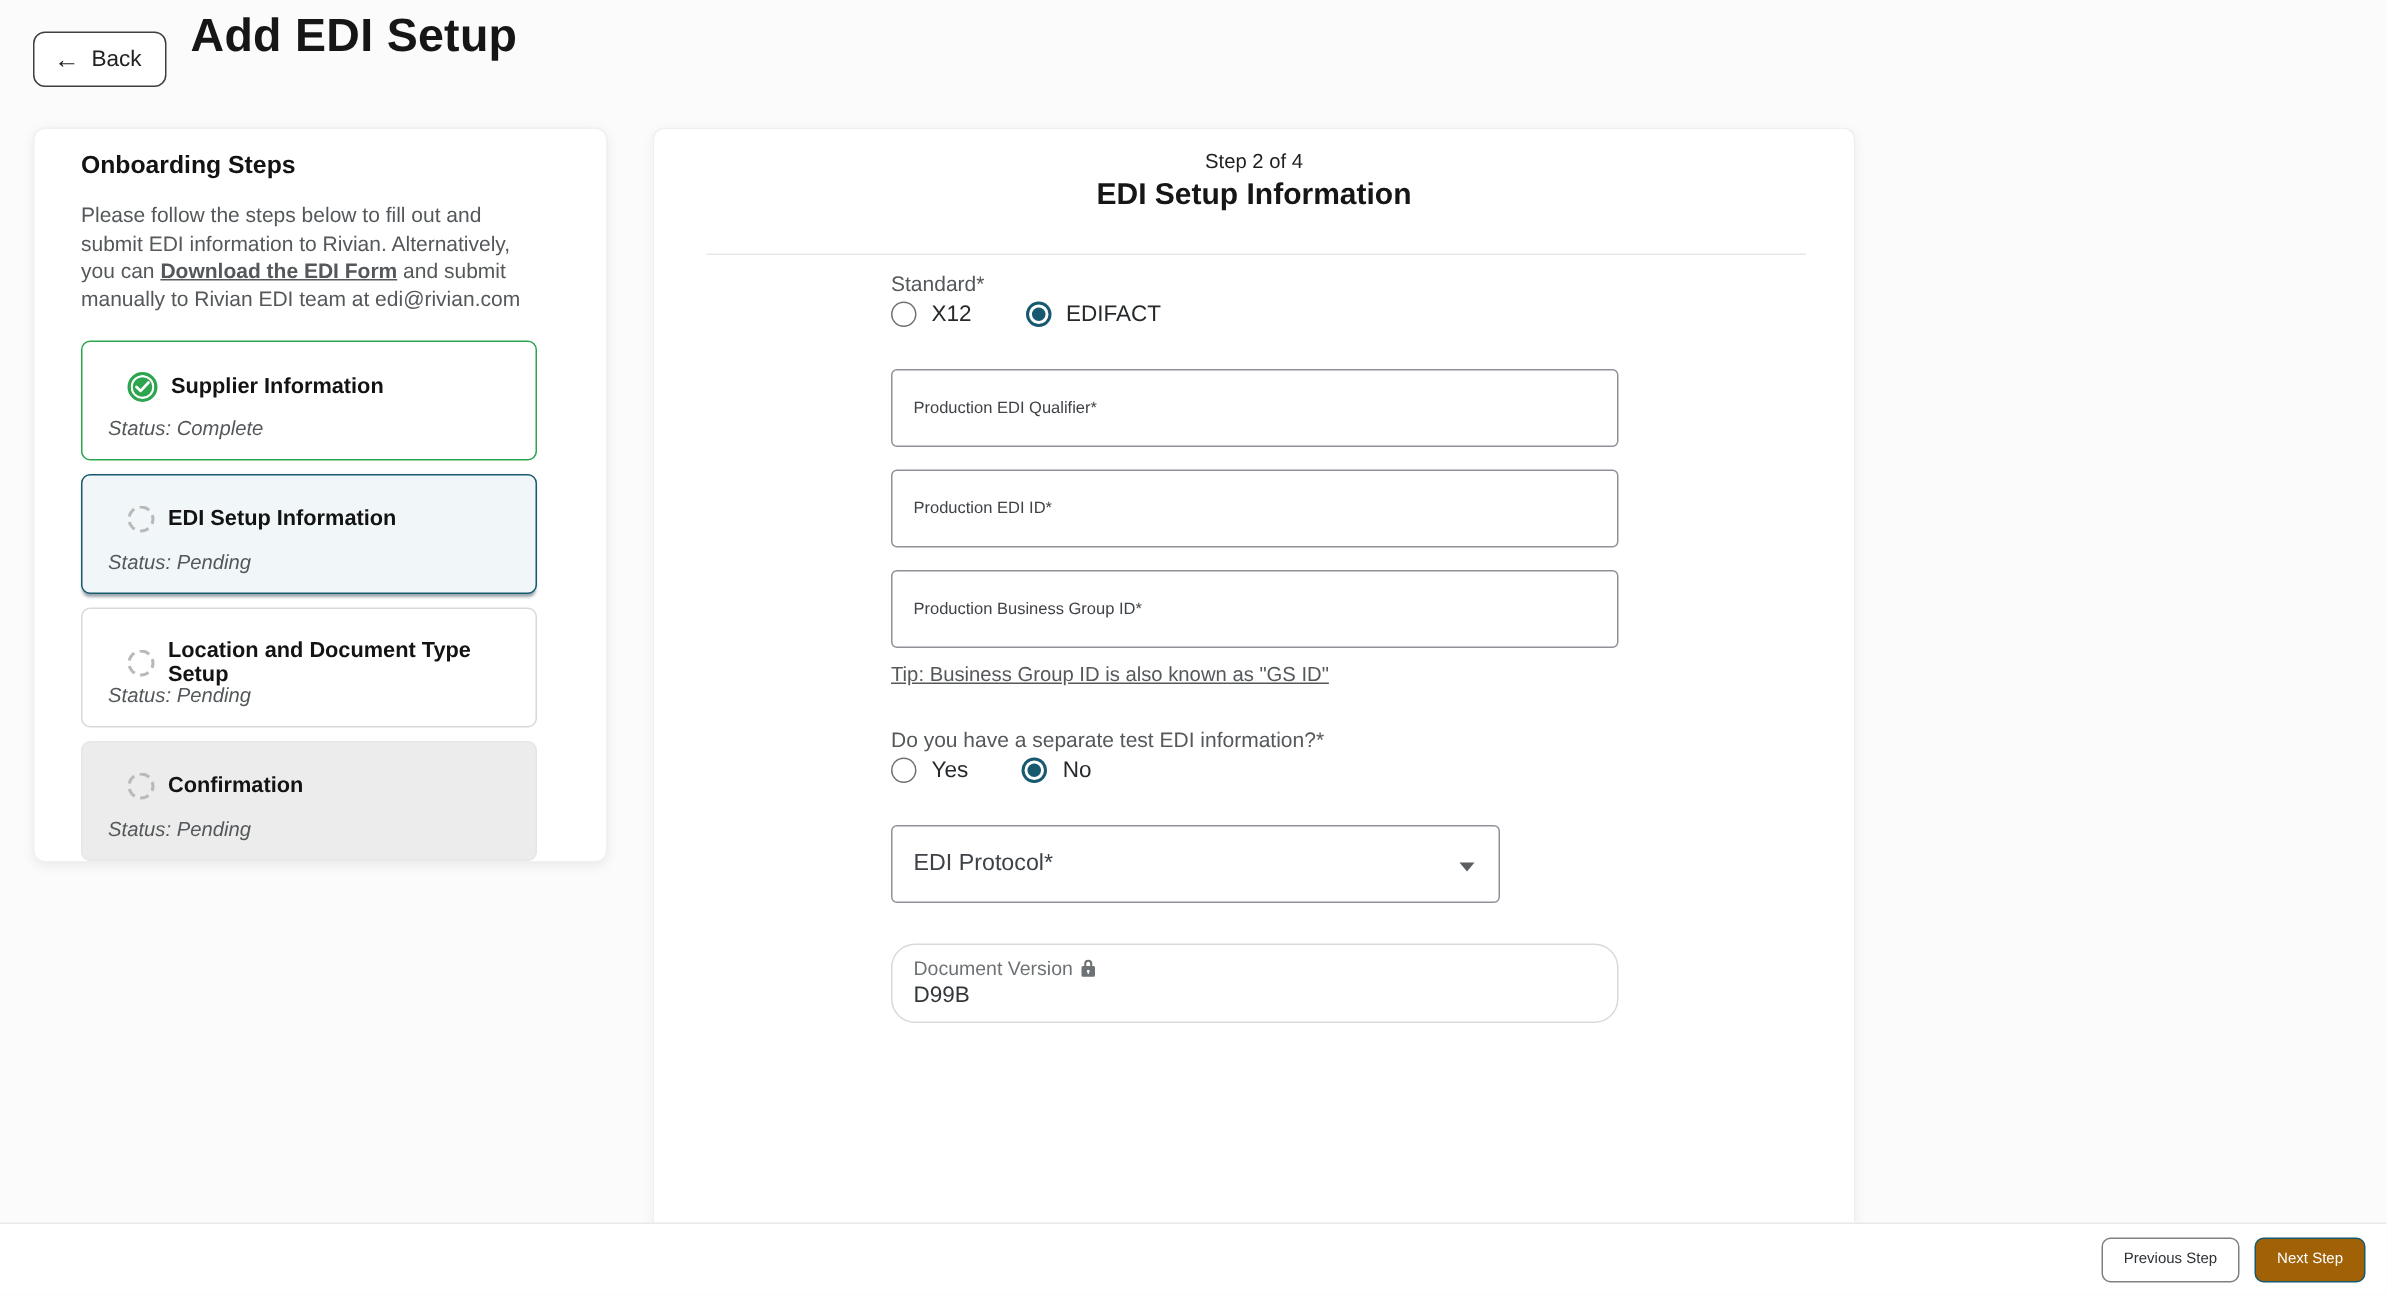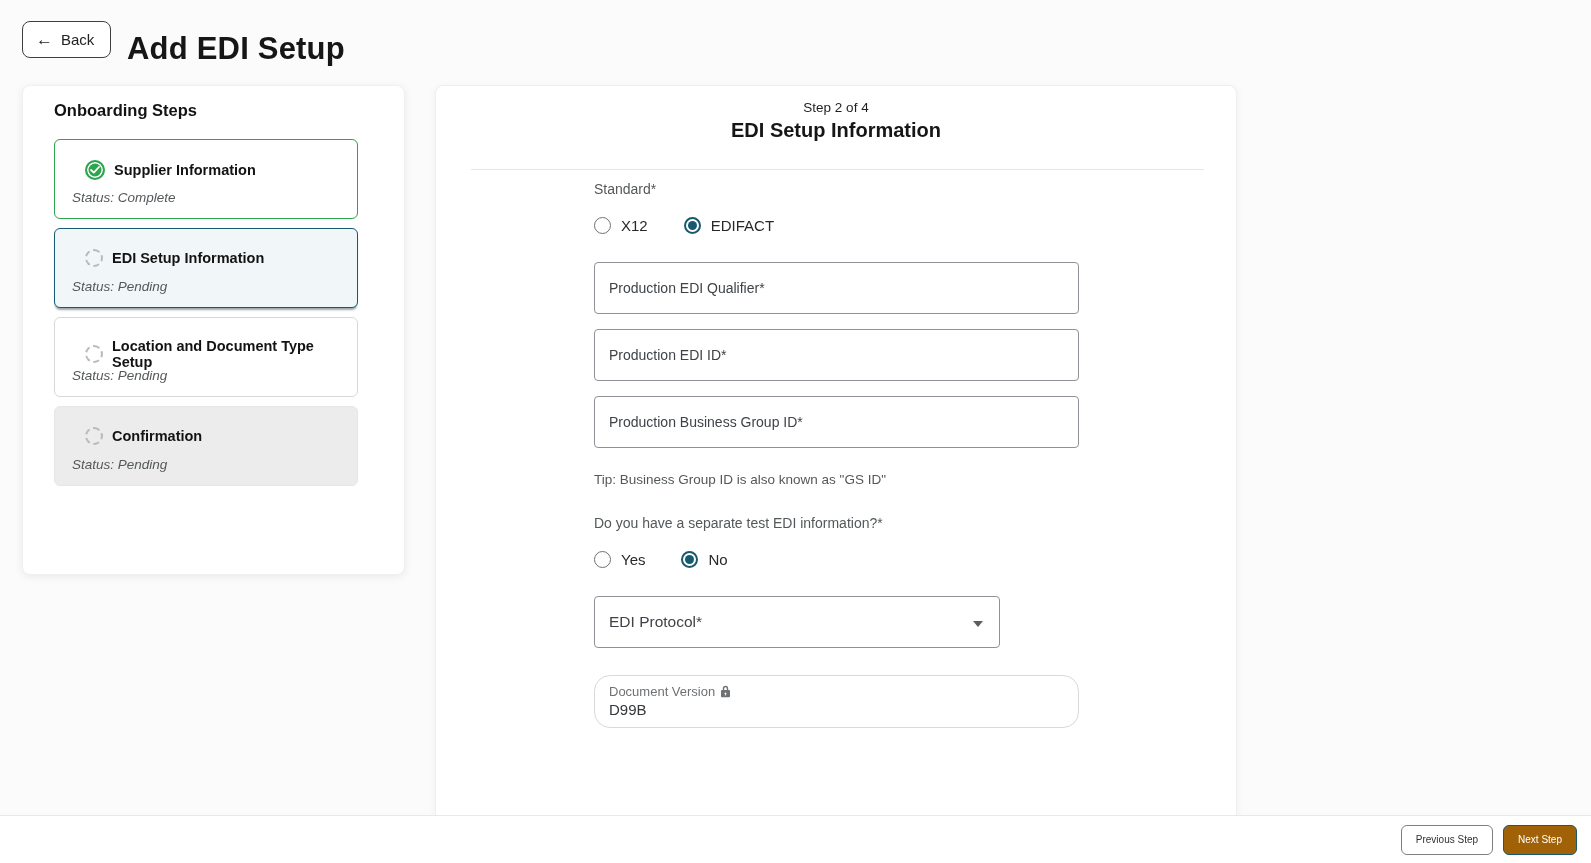--- a/index.html
+++ b/index.html
@@ -15,21 +15,21 @@
   
   .back-btn {
     position:absolute; left:22px; top:21px;
     height:37px; padding:0 16px 0 13px;
     background:#fff; border:1.5px solid #3c4043; border-radius:8px;
     display:inline-flex; align-items:center; gap:8px;
     font-size:15px; color:#222; cursor:pointer;
   }
   .back-btn .arrow { font-size:17px; line-height:1; color:#222; }
   .page-title {
-    position:absolute; left:127px; top:31px;
+    position:absolute; left:127px; top:6px;
     font-size:31px; font-weight:bold; letter-spacing:.2px; color:#161616;
   }
 
   
   .sidebar-card {
     position:absolute; left:22px; top:85px; width:383px; height:490px;
     background:#fff; border:1px solid #f0f0f0; border-radius:8px;
     box-shadow:0 2px 8px rgba(0,0,0,.07);
     padding:15px 31px 0 31px;
   }
@@ -76,43 +76,43 @@
     position:absolute; left:435px; top:85px; width:802px; height:732px;
     background:#fff; border:1px solid #efefef; border-bottom:none;
     border-radius:8px 8px 0 0;
     box-shadow:0 2px 8px rgba(0,0,0,.05);
   }
   .step-indicator { margin-top:14px; text-align:center; font-size:13.5px; color:#1f1f1f; }
   .main-title { margin-top:4px; text-align:center; font-size:20px; font-weight:bold; color:#161616; }
   .main-divider { margin:27px 32px 0 35px; border-top:1px solid #e7e7e7; }
   .form { margin:11px 0 0 158px; width:485px; }
   .field-label { font-size:14px; color:#54585a; }
-  .radio-row { display:flex; align-items:center; margin-top:20px; }
+  .radio-row { display:flex; align-items:center; margin-top:4px; }
   .radio-opt { display:flex; align-items:center; cursor:pointer; }
   .radio-opt + .radio-opt { margin-left:36px; }
   .radio-circle {
     width:17px; height:17px; border-radius:50%;
     border:1.5px solid #6e7275; background:#fff;
     display:flex; align-items:center; justify-content:center;
   }
   .radio-opt.selected .radio-circle { border:2px solid #17596f; }
   .radio-opt.selected .radio-circle::after {
     content:""; width:9px; height:9px; border-radius:50%; background:#17596f;
   }
   .radio-label { margin-left:10px; font-size:15px; color:#26292b; }
 
   .text-input {
     display:block; width:485px; height:52px; margin-top:15px;
     border:1px solid #8e9297; border-radius:4px;
-    padding:0 14px; font-size:14px; color:#3c4043;
+    padding:0 14px; font-size:11px; color:#3c4043;
     font-family:"Liberation Sans", sans-serif; background:#fff; outline:none;
   }
   .text-input::placeholder { color:#3f4347; opacity:1; }
   .first-input { margin-top:28px; }
-  .tip-text { margin-top:24px; font-size:13.5px; color:#54585a; }
+  .tip-text { margin-top:10px; font-size:13.5px; color:#54585a;text-decoration:underline; }
   .question-label { margin-top:28px; font-size:14px; color:#54585a; }
 
   .select-box {
     position:relative; margin-top:28px; width:406px; height:52px;
     border:1px solid #8e9297; border-radius:4px; background:#fff;
     display:flex; align-items:center; padding:0 14px;
     font-size:15.5px; color:#3f4347; cursor:pointer;
   }
   .select-caret {
     position:absolute; right:16px; top:24px;
@@ -150,20 +150,23 @@
 <body>
 
 <button class="back-btn">
   <span class="arrow">←</span>
   <span>Back</span>
 </button>
 <div class="page-title">Add EDI Setup</div>
 
 <div class="sidebar-card">
   <div class="sidebar-title">Onboarding Steps</div>
+  <div class="sidebar-desc">
+    <span>Please follow the steps below to fill out and submit EDI information to Rivian. Alternatively, you can </span><a>Download the EDI Form</a><span> and submit manually to Rivian EDI team at edi@rivian.com</span>
+  </div>
   <div class="steps">
 
     <div class="step-card complete">
       <div class="step-head">
         <span class="icon-check">
           <svg width="10" height="8" viewBox="0 0 10 8">
               <polyline points="1,4 3.8,6.6 9,1" fill="none" stroke="#fff" stroke-width="1.8" stroke-linecap="round" stroke-linejoin="round"></polyline>
             </svg>
         </span>
         <span class="step-label">Supplier Information</span>

